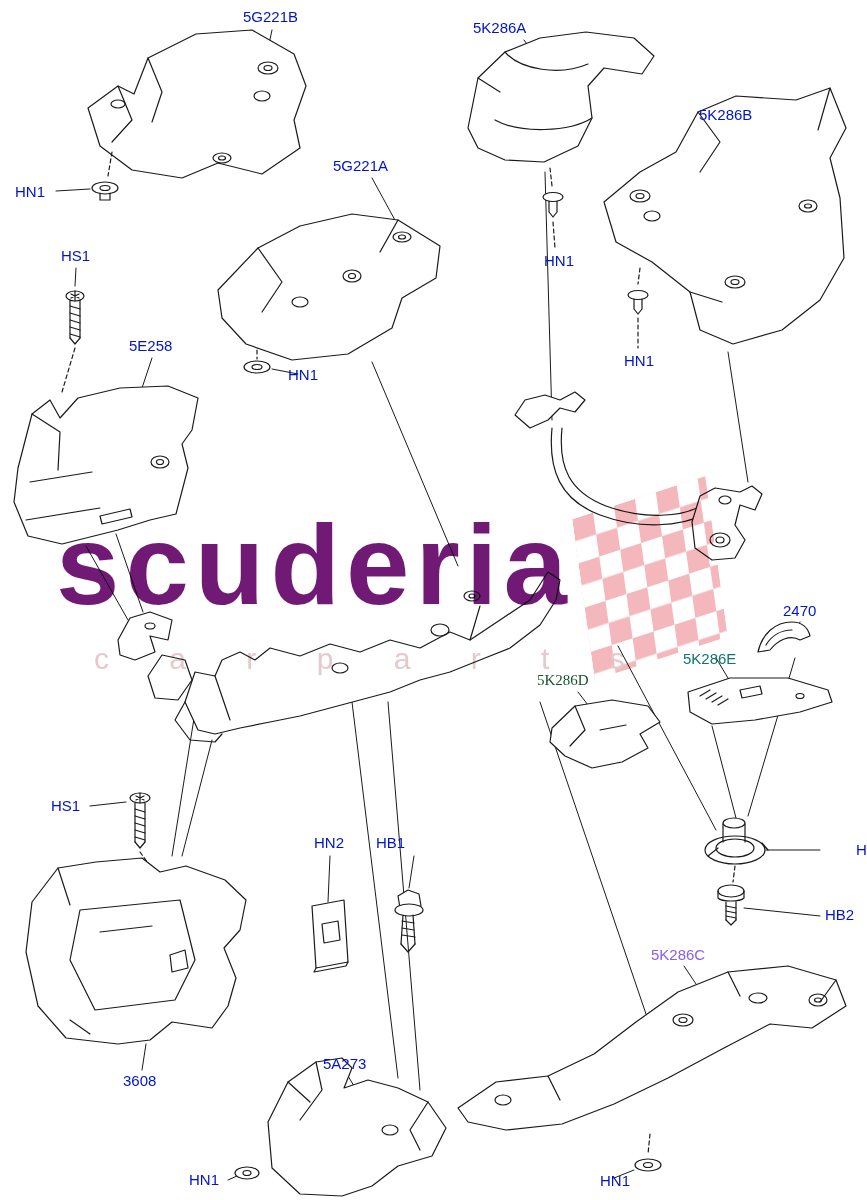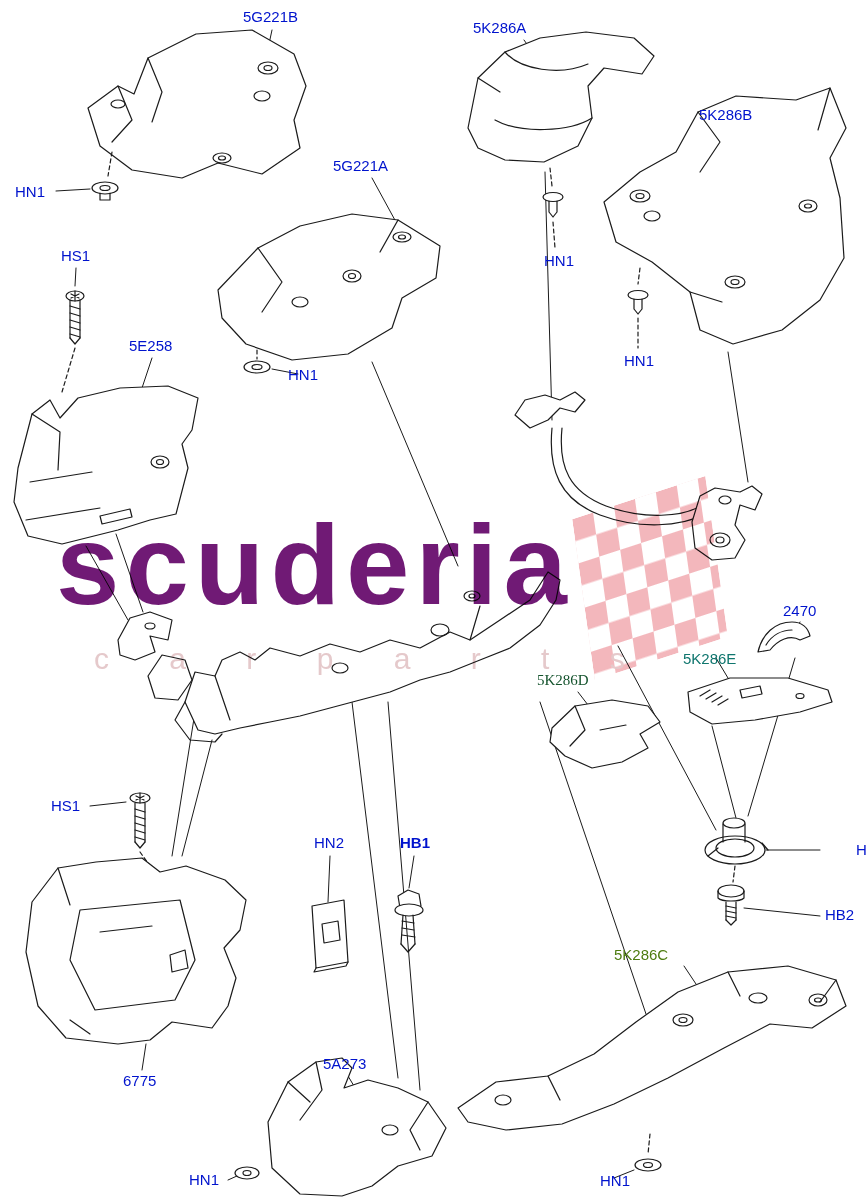--- a/index.html
+++ b/index.html
@@ -300,22 +300,22 @@
   <div class="lbl" style="left: 544px; top: 252px; color: rgb(0, 19, 205);">HN1</div>
   <div class="lbl" style="left: 61px; top: 247px; color: rgb(0, 19, 205);">HS1</div>
   <div class="lbl" style="left: 129px; top: 337px; color: rgb(0, 19, 205);">5E258</div>
   <div class="lbl" style="left: 288px; top: 366px; color: rgb(0, 19, 205);">HN1</div>
   <div class="lbl" style="left: 624px; top: 352px; color: rgb(0, 19, 205);">HN1</div>
   <div class="lbl" style="left: 783px; top: 602px; color: rgb(0, 19, 205);">2470</div>
   <div class="lbl" style="left: 683px; top: 602px; color: #0f766e; margin-top: 48px;">5K286E</div>
   <div class="lbl" style="left: 537px; top: 672px; color: #14532d; font-family: Liberation Serif, serif;">5K286D</div>
   <div class="lbl" style="left: 51px; top: 797px; color: rgb(0, 19, 205);">HS1</div>
   <div class="lbl" style="left: 314px; top: 834px; color: rgb(0, 19, 205);">HN2</div>
-  <div class="lbl" style="left: 400px; top: 834px; color: rgb(0, 19, 205); font-weight: bold;">HB1</div>
+  <div class="lbl" style="left: 376px; top: 834px; color: rgb(0, 19, 205);">HB1</div>
   <div class="lbl" style="left: 856px; top: 841px; color: rgb(0, 19, 205);">HN3</div>
   <div class="lbl" style="left: 825px; top: 906px; color: rgb(0, 19, 205);">HB2</div>
-  <div class="lbl" style="left: 614px; top: 946px; color: #4d7c0f; text-align: center;">5K286C</div>
-  <div class="lbl" style="left: 123px; top: 1072px; color: rgb(0, 19, 205);">6775</div>
+  <div class="lbl" style="left: 651px; top: 946px; color: #8b5cf6; text-align: center;">5K286C</div>
+  <div class="lbl" style="left: 123px; top: 1072px; color: rgb(0, 19, 205);">3608</div>
   <div class="lbl" style="left: 323px; top: 1055px; color: rgb(0, 19, 205); text-align: center;">5A273</div>
   <div class="lbl" style="left: 189px; top: 1171px; color: rgb(0, 19, 205);">HN1</div>
   <div class="lbl" style="left: 600px; top: 1172px; color: rgb(0, 19, 205);">HN1</div>
 
 </div>
 
 </body></html>

